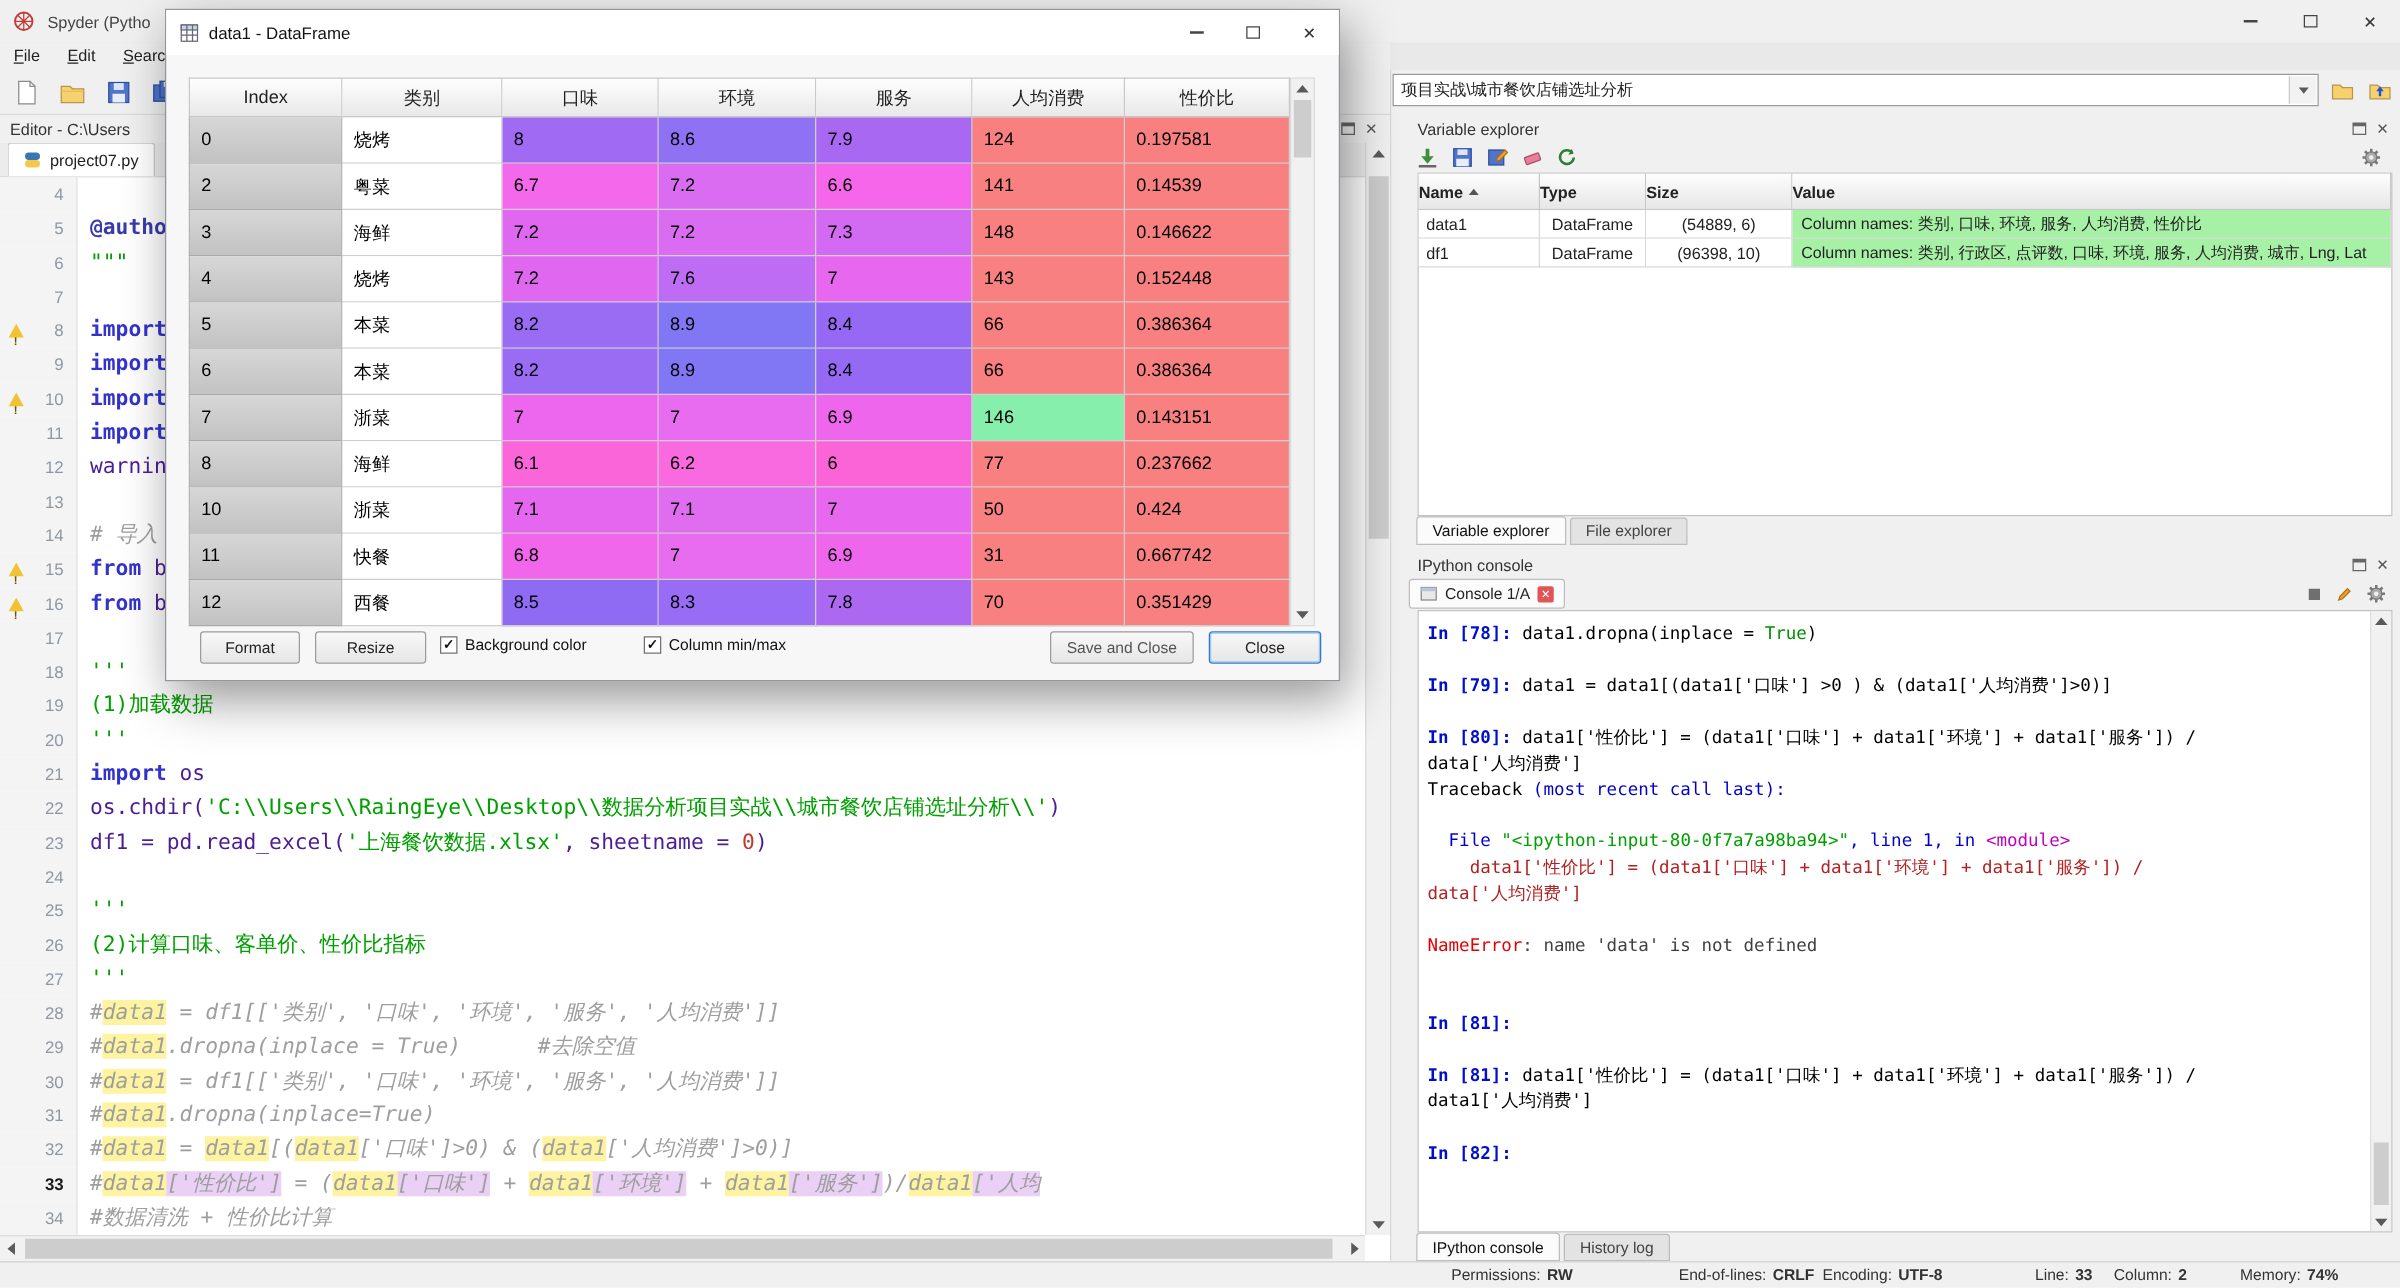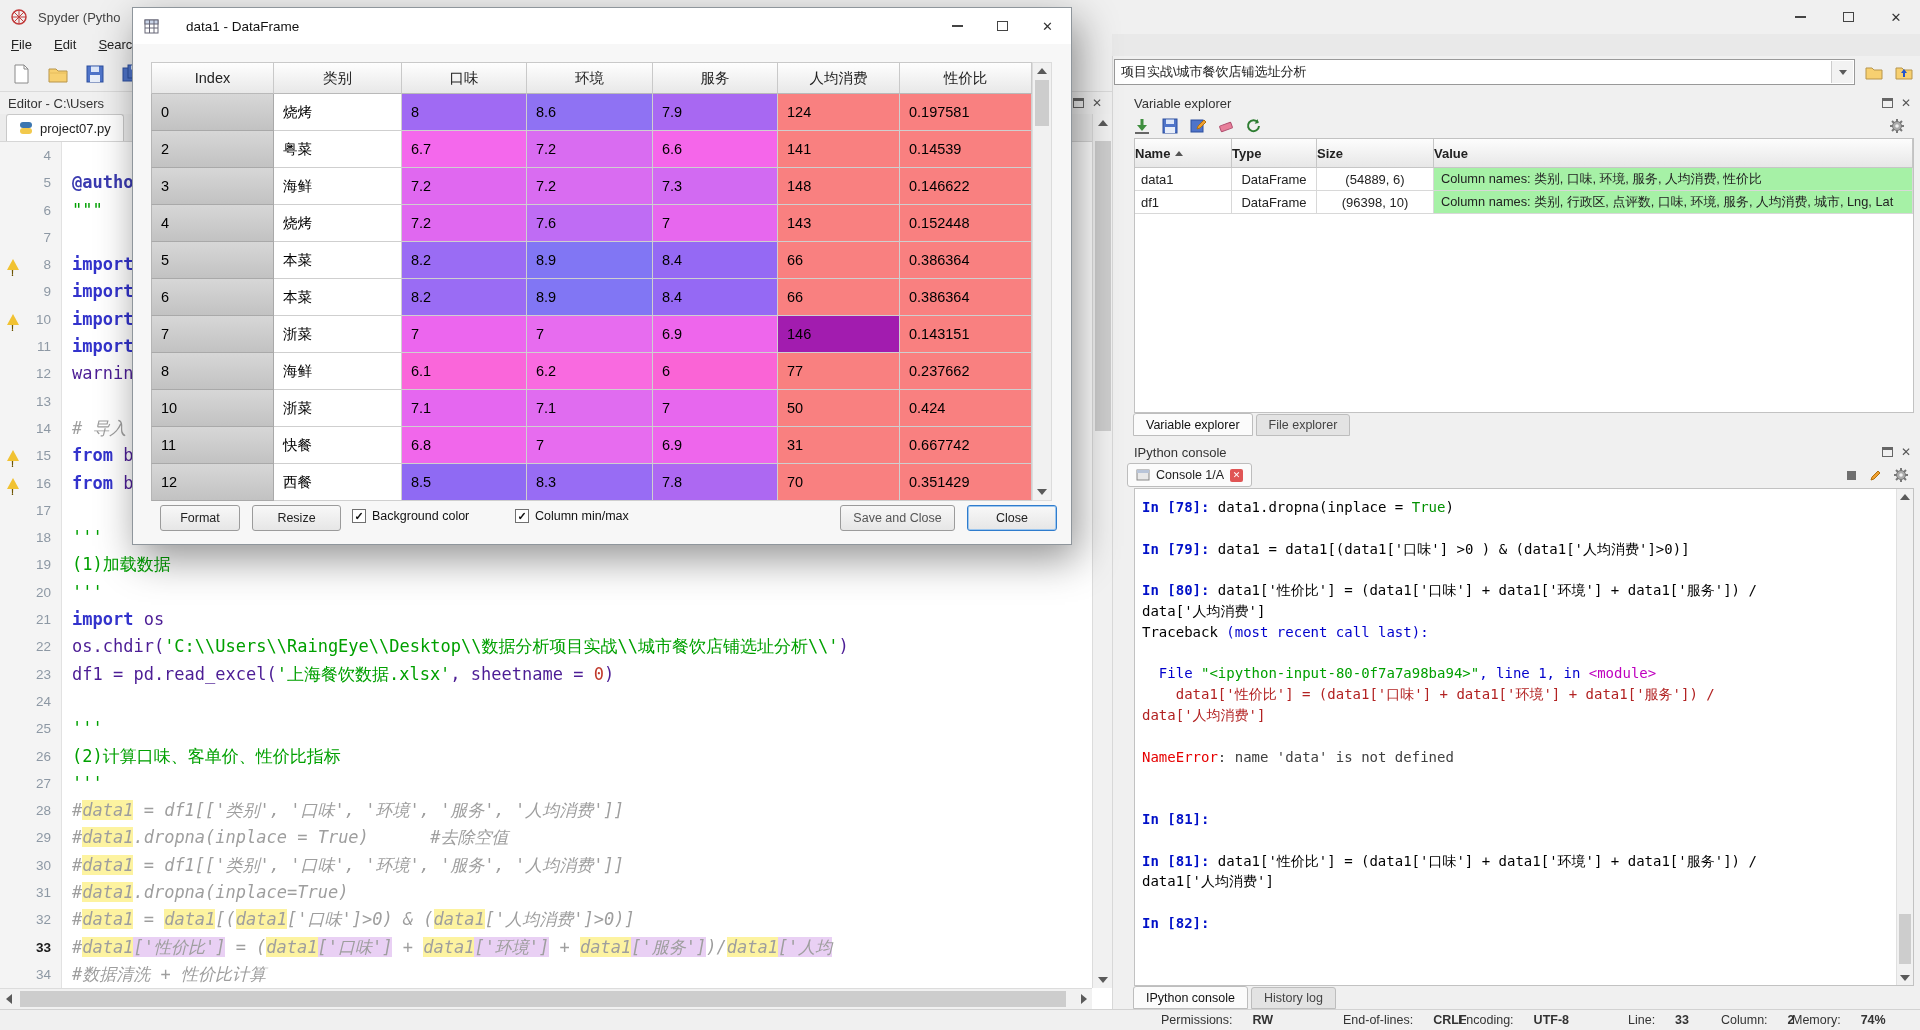--- a/index.html
+++ b/index.html
@@ -96,32 +96,32 @@
 .k-tbb{color:#0000cc}
 .k-tbg{color:#00a000}
 .k-tbm{color:#bf00bf}
 .k-red{color:#b22222}
 .k-err{color:#e60000}
 .k-err2{color:#404040}
 #console-vscroll{position:absolute;right:0;top:0;width:17px;height:496px;background:#f1f1f1;border-left:1px solid #e0e0e0}
 
 
 #statusbar{position:absolute;left:0;top:1009px;width:1920px;height:21px;background:#f0f0f0;border-top:1px solid #d2d2d2}
-.sb-item{position:absolute;top:0;height:20px;display:flex;align-items:center;gap:20px;font-size:12.5px;color:#333}
+.sb-item{position:absolute;top:0;height:20px;display:flex;align-items:center;gap:5px;font-size:12.5px;color:#333}
 .sb-item:nth-child(1){left:1161px}
 .sb-item:nth-child(2){left:1343px}
 .sb-item:nth-child(3){left:1458px}
 .sb-item:nth-child(4){left:1628px}
 .sb-item:nth-child(5){left:1792px}
 .sb-v{font-weight:bold}
 .sb-l.sp{margin-left:12px}
 
 
 #df-dialog{position:absolute;left:132px;top:7px;width:940px;height:538px;background:#f7f7f7;border:1px solid #8f969c;box-shadow:6px 14px 38px rgba(0,0,0,.42);z-index:60}
-#df-titlebar{position:absolute;left:0;top:0;width:100%;height:36px;background:#fff;display:flex;align-items:center;padding-left:11px;gap:27px}
+#df-titlebar{position:absolute;left:0;top:0;width:100%;height:36px;background:#fff;display:flex;align-items:center;padding-left:11px;gap:8px}
 #df-title{font-size:13.5px;color:#111}
 #df-controls{position:absolute;right:1px;top:1px;display:flex;height:34px}
 .df-winbtn{width:45px;height:34px;display:flex;align-items:center;justify-content:center}
 #df-table{position:absolute;left:18px;top:54px}
 #df-head{display:flex}
 .df-th{height:32px;background:linear-gradient(#fefefe,#e8e8e8);border-top:1px solid #c9c9c9;border-right:1px solid #c9c9c9;border-bottom:1px solid #b9b9b9;display:flex;align-items:center;justify-content:center;font-size:14.5px;color:#222}
 .df-th.first{border-left:1px solid #c9c9c9}
 .df-tr{display:flex}
 .df-td{height:37px;border-right:1px solid #cfcfcf;border-bottom:1px solid #cfcfcf;display:flex;align-items:center;padding-left:9px;font-size:14.5px;color:#000;background:#fff}
 .df-td.idx{background:linear-gradient(#d7d7d7,#c2c2c2);border-left:1px solid #b5b5b5;border-right:1px solid #a9a9a9;border-bottom:1px solid #a9a9a9}
@@ -573,21 +573,21 @@
           <div class="df-td" style="width: 125px; background: rgb(149, 105, 244);">8.4</div>
           <div class="df-td" style="width: 122px; background: rgb(249, 128, 128);">66</div>
           <div class="df-td" style="width: 132px; background: rgb(249, 128, 128);">0.386364</div>
         </div>
         <div class="df-tr">
           <div class="df-td idx" style="width: 123px;">7</div>
           <div class="df-td" style="width: 128px;">浙菜</div>
           <div class="df-td" style="width: 125px; background: rgb(236, 102, 238);">7</div>
           <div class="df-td" style="width: 126px; background: rgb(231, 108, 239);">7</div>
           <div class="df-td" style="width: 125px; background: rgb(238, 102, 236);">6.9</div>
-          <div class="df-td" style="width: 122px; background: #a21caf;">146</div>
+          <div class="df-td" style="width: 122px; background: #86efac;">146</div>
           <div class="df-td" style="width: 132px; background: rgb(249, 128, 128);">0.143151</div>
         </div>
         <div class="df-tr">
           <div class="df-td idx" style="width: 123px;">8</div>
           <div class="df-td" style="width: 128px;">海鲜</div>
           <div class="df-td" style="width: 125px; background: rgb(250, 102, 218);">6.1</div>
           <div class="df-td" style="width: 126px; background: rgb(249, 106, 224);">6.2</div>
           <div class="df-td" style="width: 125px; background: rgb(250, 100, 214);">6</div>
           <div class="df-td" style="width: 122px; background: rgb(249, 128, 128);">77</div>
           <div class="df-td" style="width: 132px; background: rgb(249, 128, 128);">0.237662</div>

